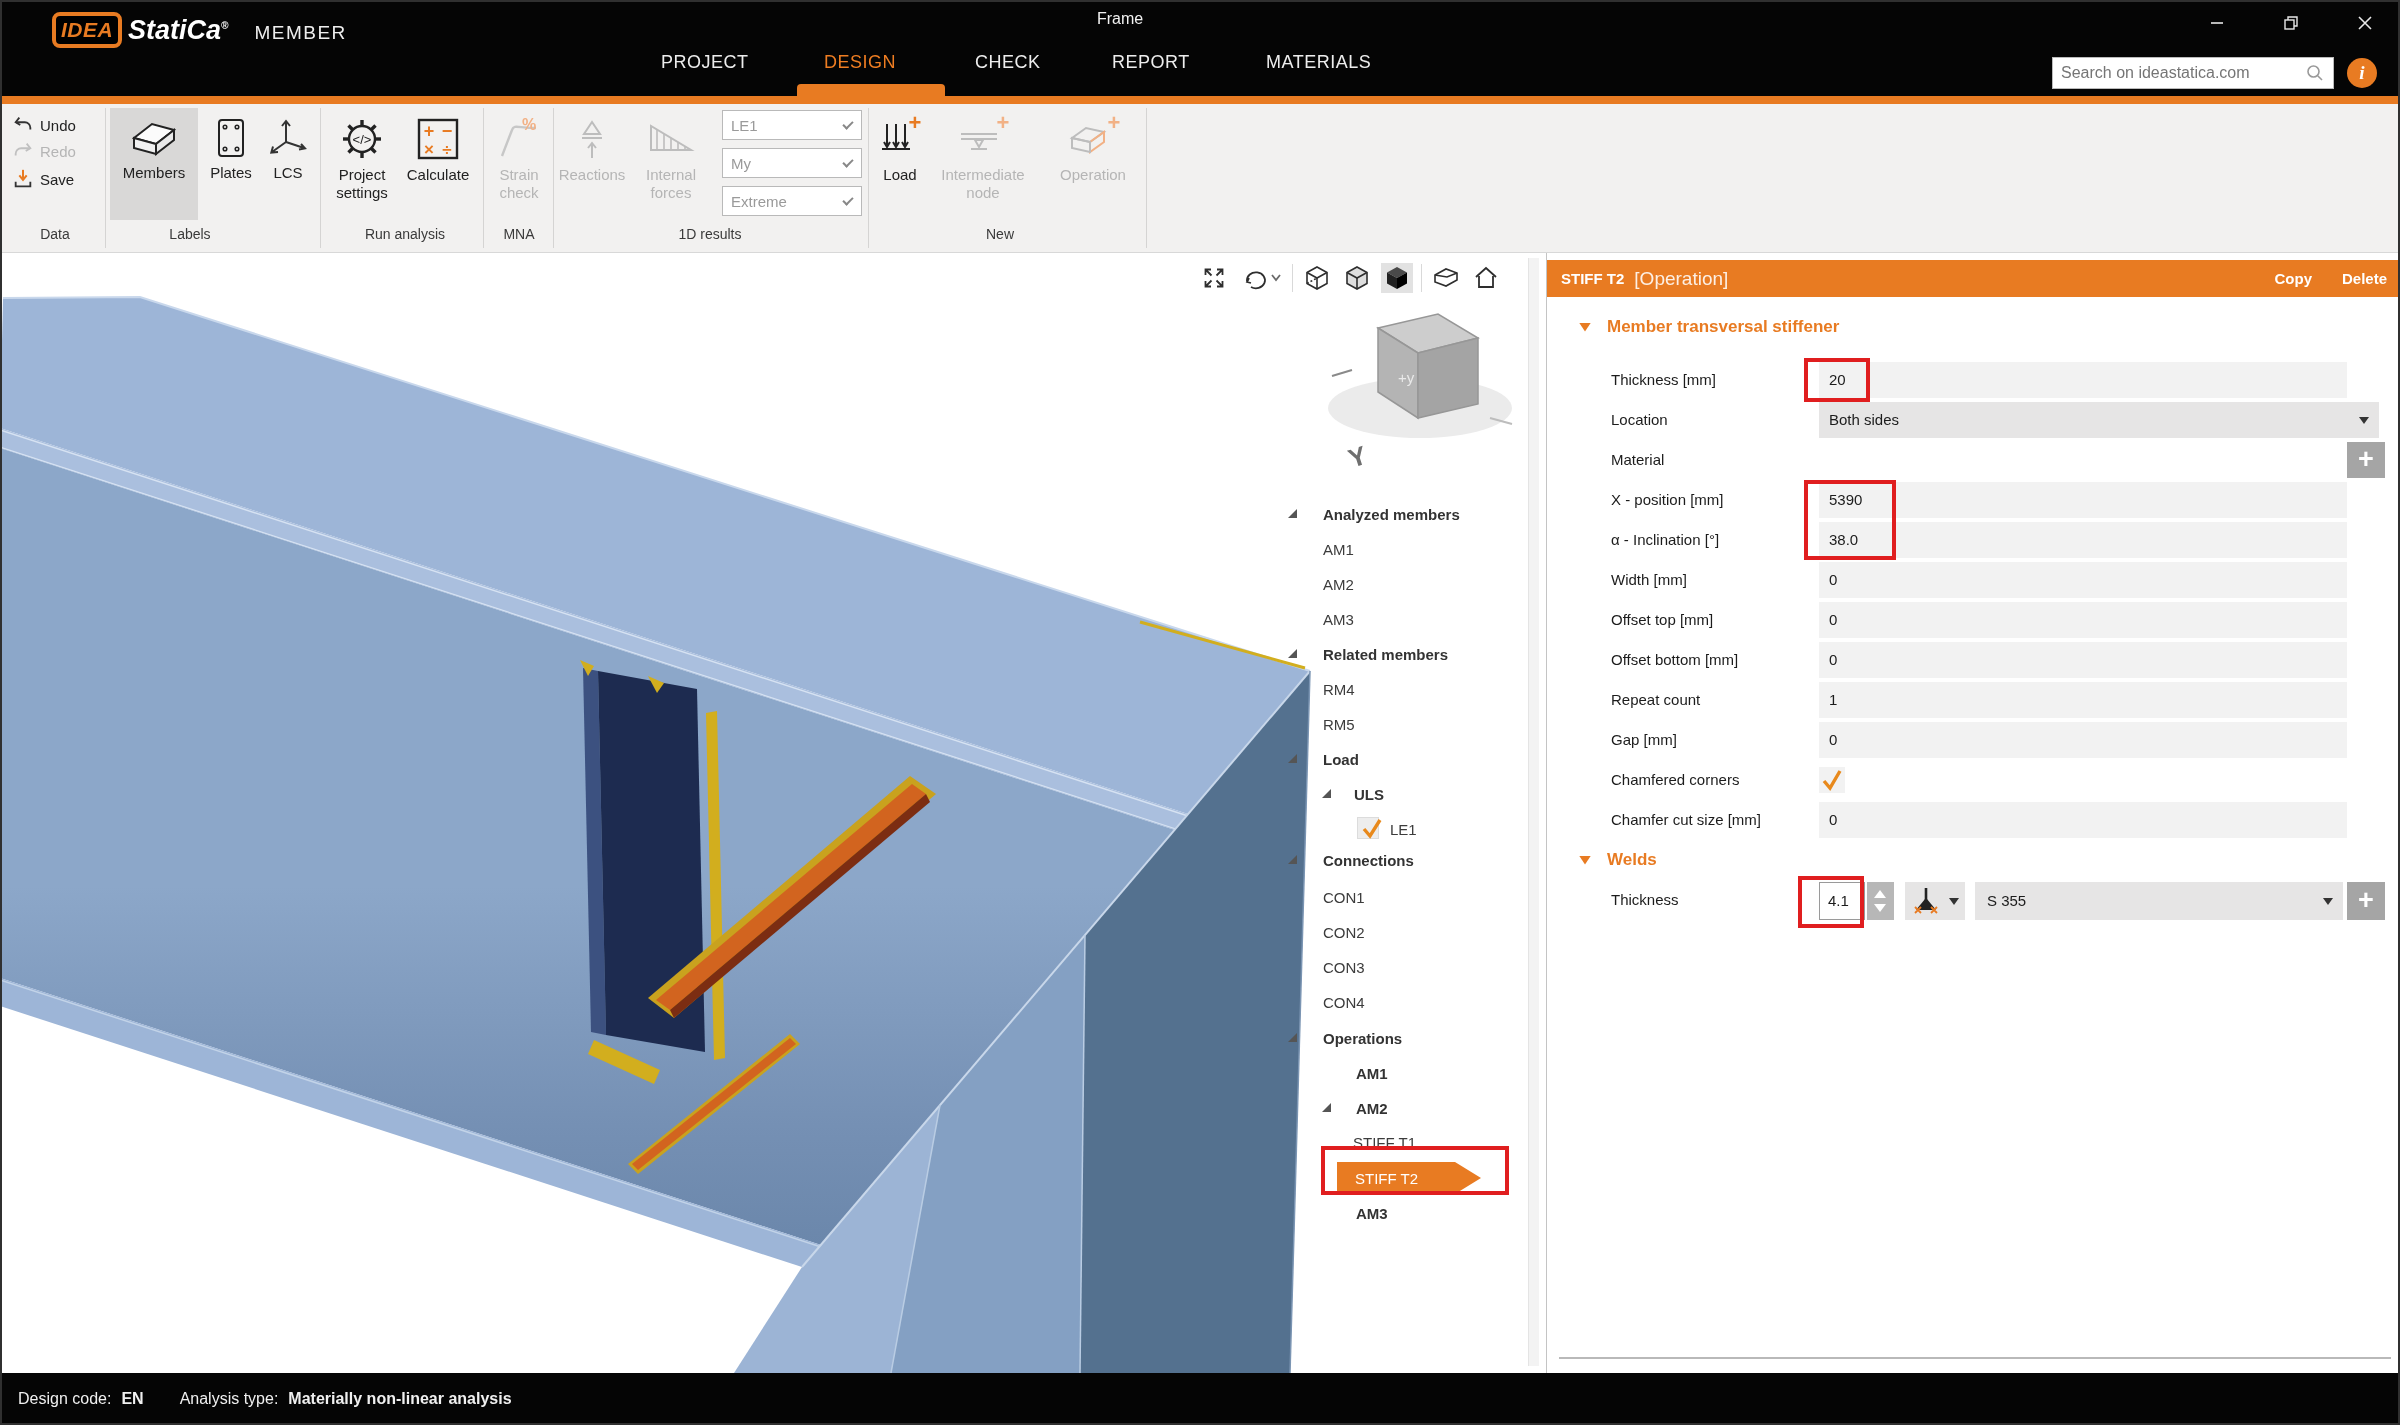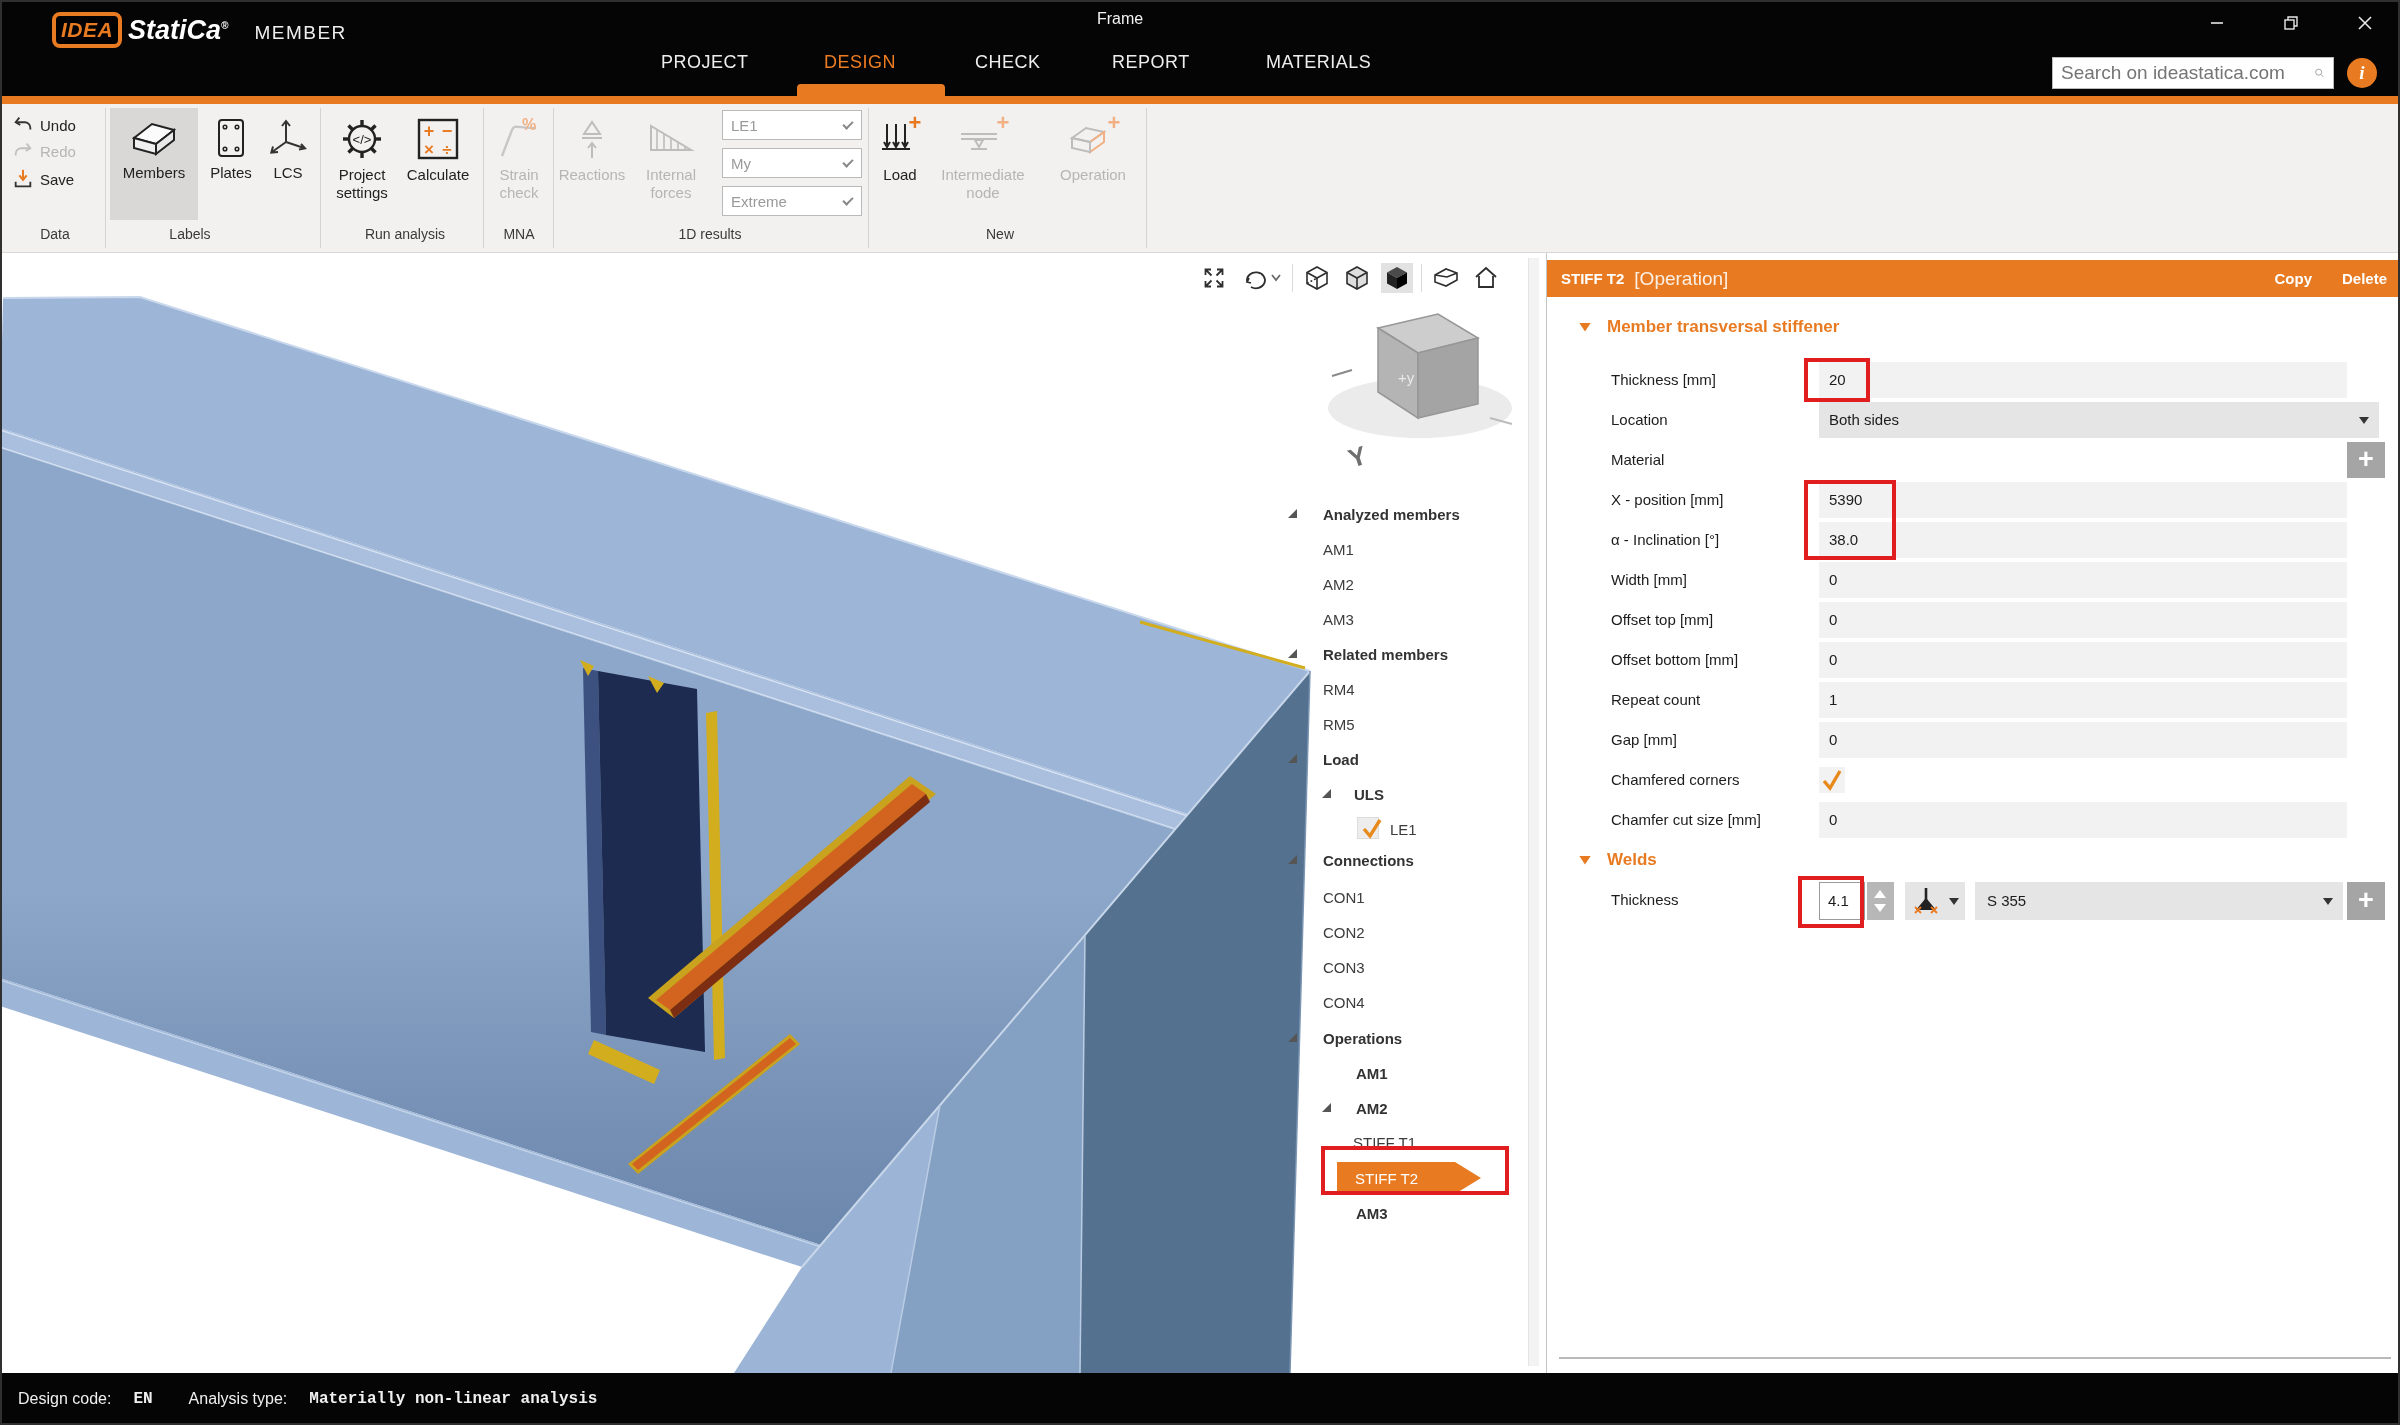--- a/index.html
+++ b/index.html
@@ -20,21 +20,21 @@
               color:#e87b22; font-weight:bold; font-style:italic; font-size:21px; letter-spacing:0.5px;
               display:flex; align-items:center; justify-content:center; }
   .logo-statica { color:#fff; font-size:27px; font-weight:bold; font-style:italic; margin-left:6px; }
   .logo-reg { color:#fff; font-size:10px; vertical-align:super; }
   .logo-product { color:#eee; font-size:19px; letter-spacing:1.5px; margin-left:26px; margin-top:6px; }
 
   .menu-item { position:absolute; top:52px; color:#ededed; font-size:18px; letter-spacing:0.5px; cursor:pointer; }
   .menu-item.active { color:#ee7d22; }
 
   .search-wrap { position:absolute; left:2052px; top:57px; width:282px; height:32px; background:#fff; border:1px solid #bbb; display:flex; align-items:center; }
-  .search-wrap input { border:none; outline:none; flex:1; font-size:19px; color:#777; padding:0 8px; font-family:"Liberation Sans",sans-serif; background:transparent; }
+  .search-wrap input { border:none; outline:none; flex:1; font-size:16px; color:#777; padding:0 8px; font-family:"Liberation Sans",sans-serif; background:transparent; }
   .info-btn { position:absolute; left:2347px; top:58px; width:30px; height:30px; border-radius:50%; background:#e87b22; color:#fff;
               font-family:"Liberation Serif",serif; font-weight:bold; font-style:italic; font-size:19px; text-align:center; line-height:30px; cursor:pointer; }
 
   .orange-strip { position:absolute; left:0; top:96px; width:2400px; height:8px; background:#e87b22; z-index:6; }
   .design-tab { position:absolute; left:797px; top:84px; width:148px; height:20px; background:#e87b22; border-radius:4px 4px 0 0; z-index:6; }
 
   
   .ribbon { position:absolute; left:0; top:104px; width:2400px; height:149px; background:#f2f1f0; border-bottom:1px solid #d8d8d8; z-index:4; }
   .rb-sep { position:absolute; top:4px; height:140px; width:1px; background:#d5d4d3; }
   .rb-group-label { position:absolute; top:122px; font-size:14px; color:#3a3a3a; text-align:center; }
@@ -100,21 +100,21 @@
   .spinner .dn { position:absolute; left:7px; bottom:8px; border-left:6px solid transparent; border-right:6px solid transparent; border-top:8px solid #fff; }
   .weld-dd { position:absolute; left:358px; top:0; width:60px; height:38px; background:#e6e5e5; cursor:pointer; }
   .s355 { position:absolute; left:428px; top:0; width:368px; height:38px; background:#e6e5e5; line-height:38px; font-size:15px; color:#1c1c1c; padding-left:12px; cursor:pointer; }
   .weld-plus { position:absolute; left:800px; top:0; width:38px; height:38px; background:#a5a5a5; color:#fff; font-size:27px; font-weight:bold; text-align:center; line-height:36px; cursor:pointer; }
 
   
   .red-box { position:absolute; border:4px solid #e01e1f; z-index:50; pointer-events:none; }
 
   
   .statusbar { position:absolute; left:0; top:1373px; width:2400px; height:52px; background:#050505; color:#f0f0f0; display:flex; align-items:center; font-size:16px; z-index:5; }
-  .statusbar b { margin-left:22px;font-family:Liberation Mono, monospace; }
+  .statusbar b { margin-left:10px; }
   .statusbar .gap { width:36px; }
 </style>
 </head>
 <body>
 
 <div class="frame-border"></div>
 
 <div class="header">
   <div class="brand">
     <div class="logo-box">

